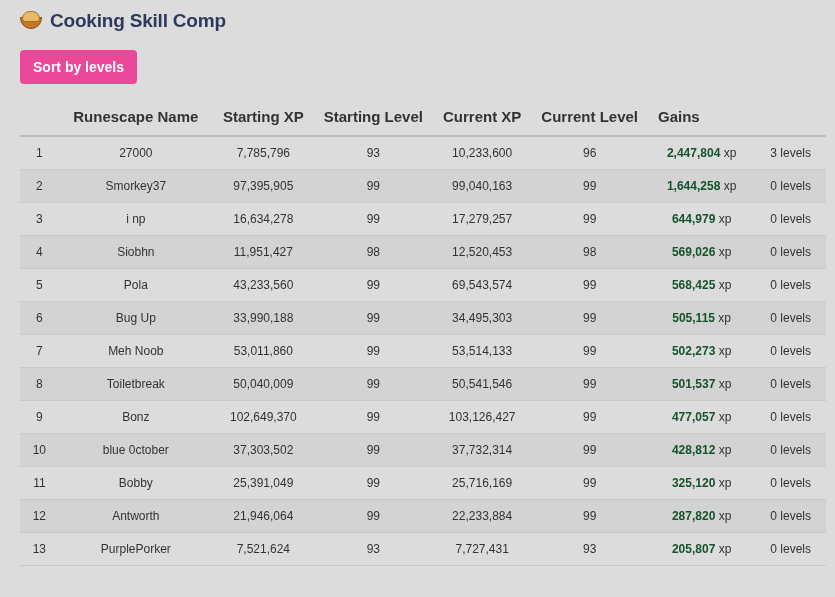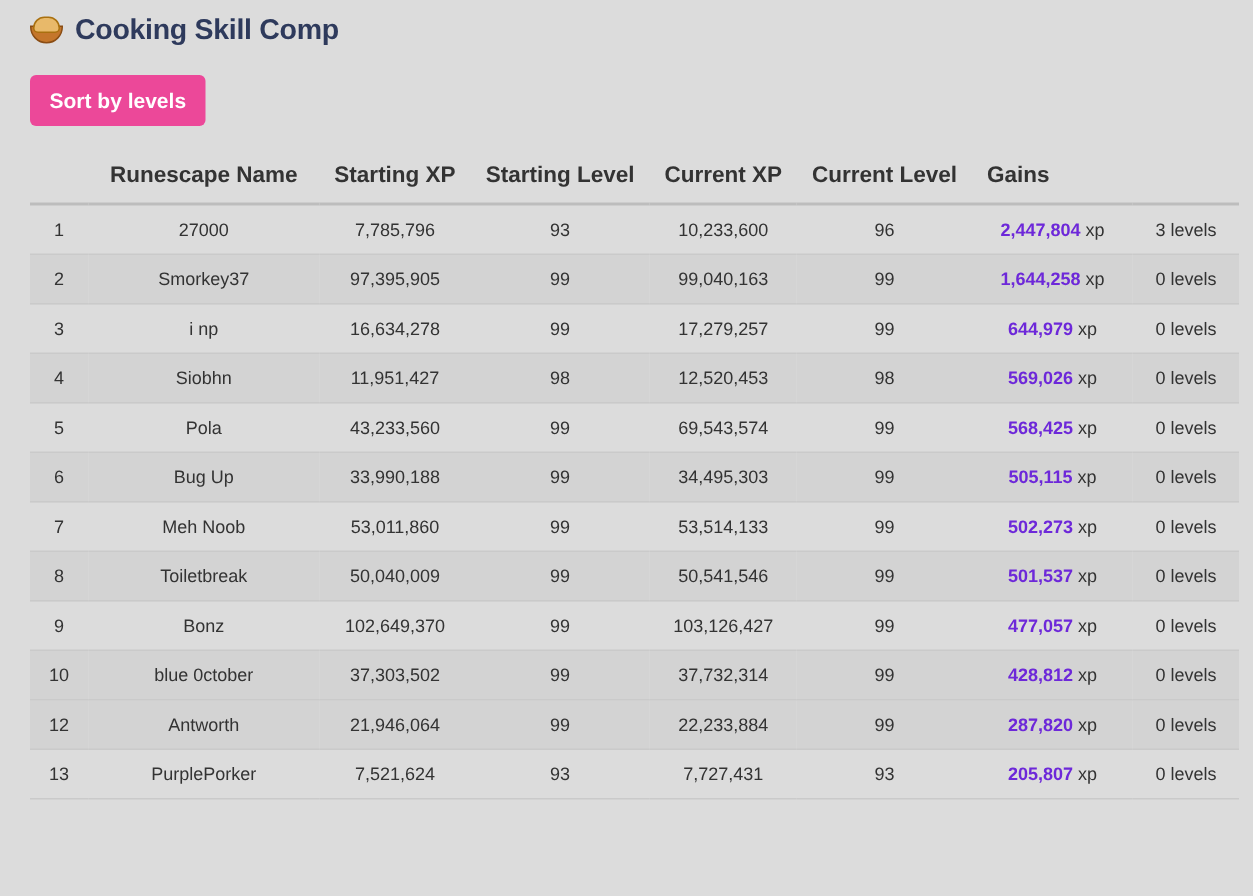--- a/index.html
+++ b/index.html
@@ -117,21 +117,21 @@
     width: 118px;
   }
   td.levels {
     text-align: left;
     padding-left: 8px;
     white-space: nowrap;
     width: 68px;
   }
   .xp-num {
     font-weight: bold;
-    color: #6d28d9;
+    color: #14532d;
     text-align: right;
   }
   .xp-unit {
     color: #333;
   }
   .lvl-num {
     color: #333;
   }
 </style>
 </head>
@@ -255,20 +255,30 @@
         <tr class="alt">
           <td class="rank">10</td>
           <td class="name">blue 0ctober</td>
           <td class="">37,303,502</td>
           <td class="">99</td>
           <td class="">37,732,314</td>
           <td class="">99</td>
           <td class="gains"><span class="xp-num">428,812</span> <span class="xp-unit">xp</span></td>
           <td class="levels"><span class="lvl-num">0</span> <span class="lvl-unit">levels</span></td>
         </tr>
+        <tr>
+          <td class="rank">11</td>
+          <td class="name">Bobby</td>
+          <td class="">25,391,049</td>
+          <td class="">99</td>
+          <td class="">25,716,169</td>
+          <td class="">99</td>
+          <td class="gains"><span class="xp-num">325,120</span> <span class="xp-unit">xp</span></td>
+          <td class="levels"><span class="lvl-num">0</span> <span class="lvl-unit">levels</span></td>
+        </tr>
         <tr class="alt">
           <td class="rank">12</td>
           <td class="name">Antworth</td>
           <td class="">21,946,064</td>
           <td class="">99</td>
           <td class="">22,233,884</td>
           <td class="">99</td>
           <td class="gains"><span class="xp-num">287,820</span> <span class="xp-unit">xp</span></td>
           <td class="levels"><span class="lvl-num">0</span> <span class="lvl-unit">levels</span></td>
         </tr>

